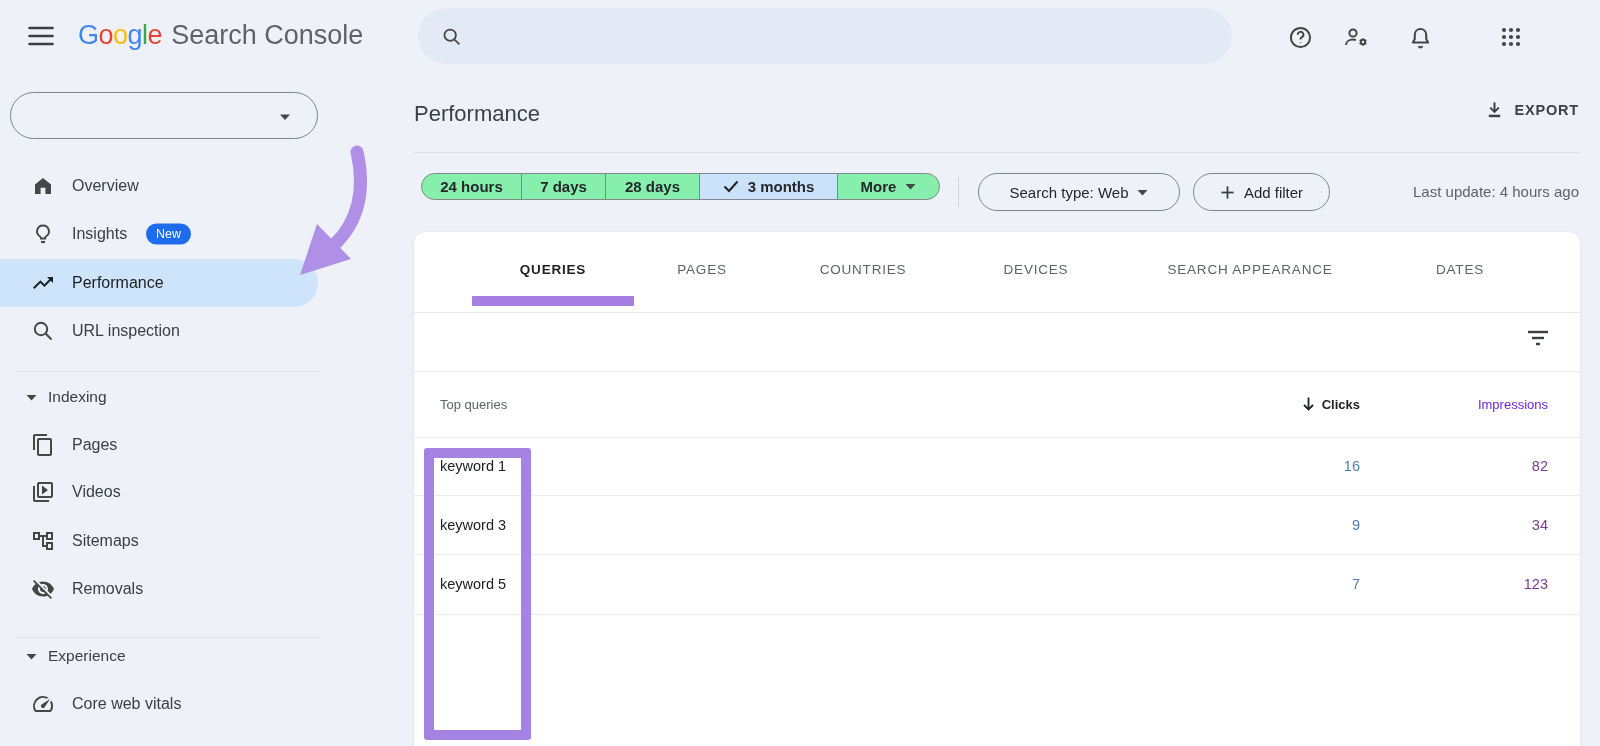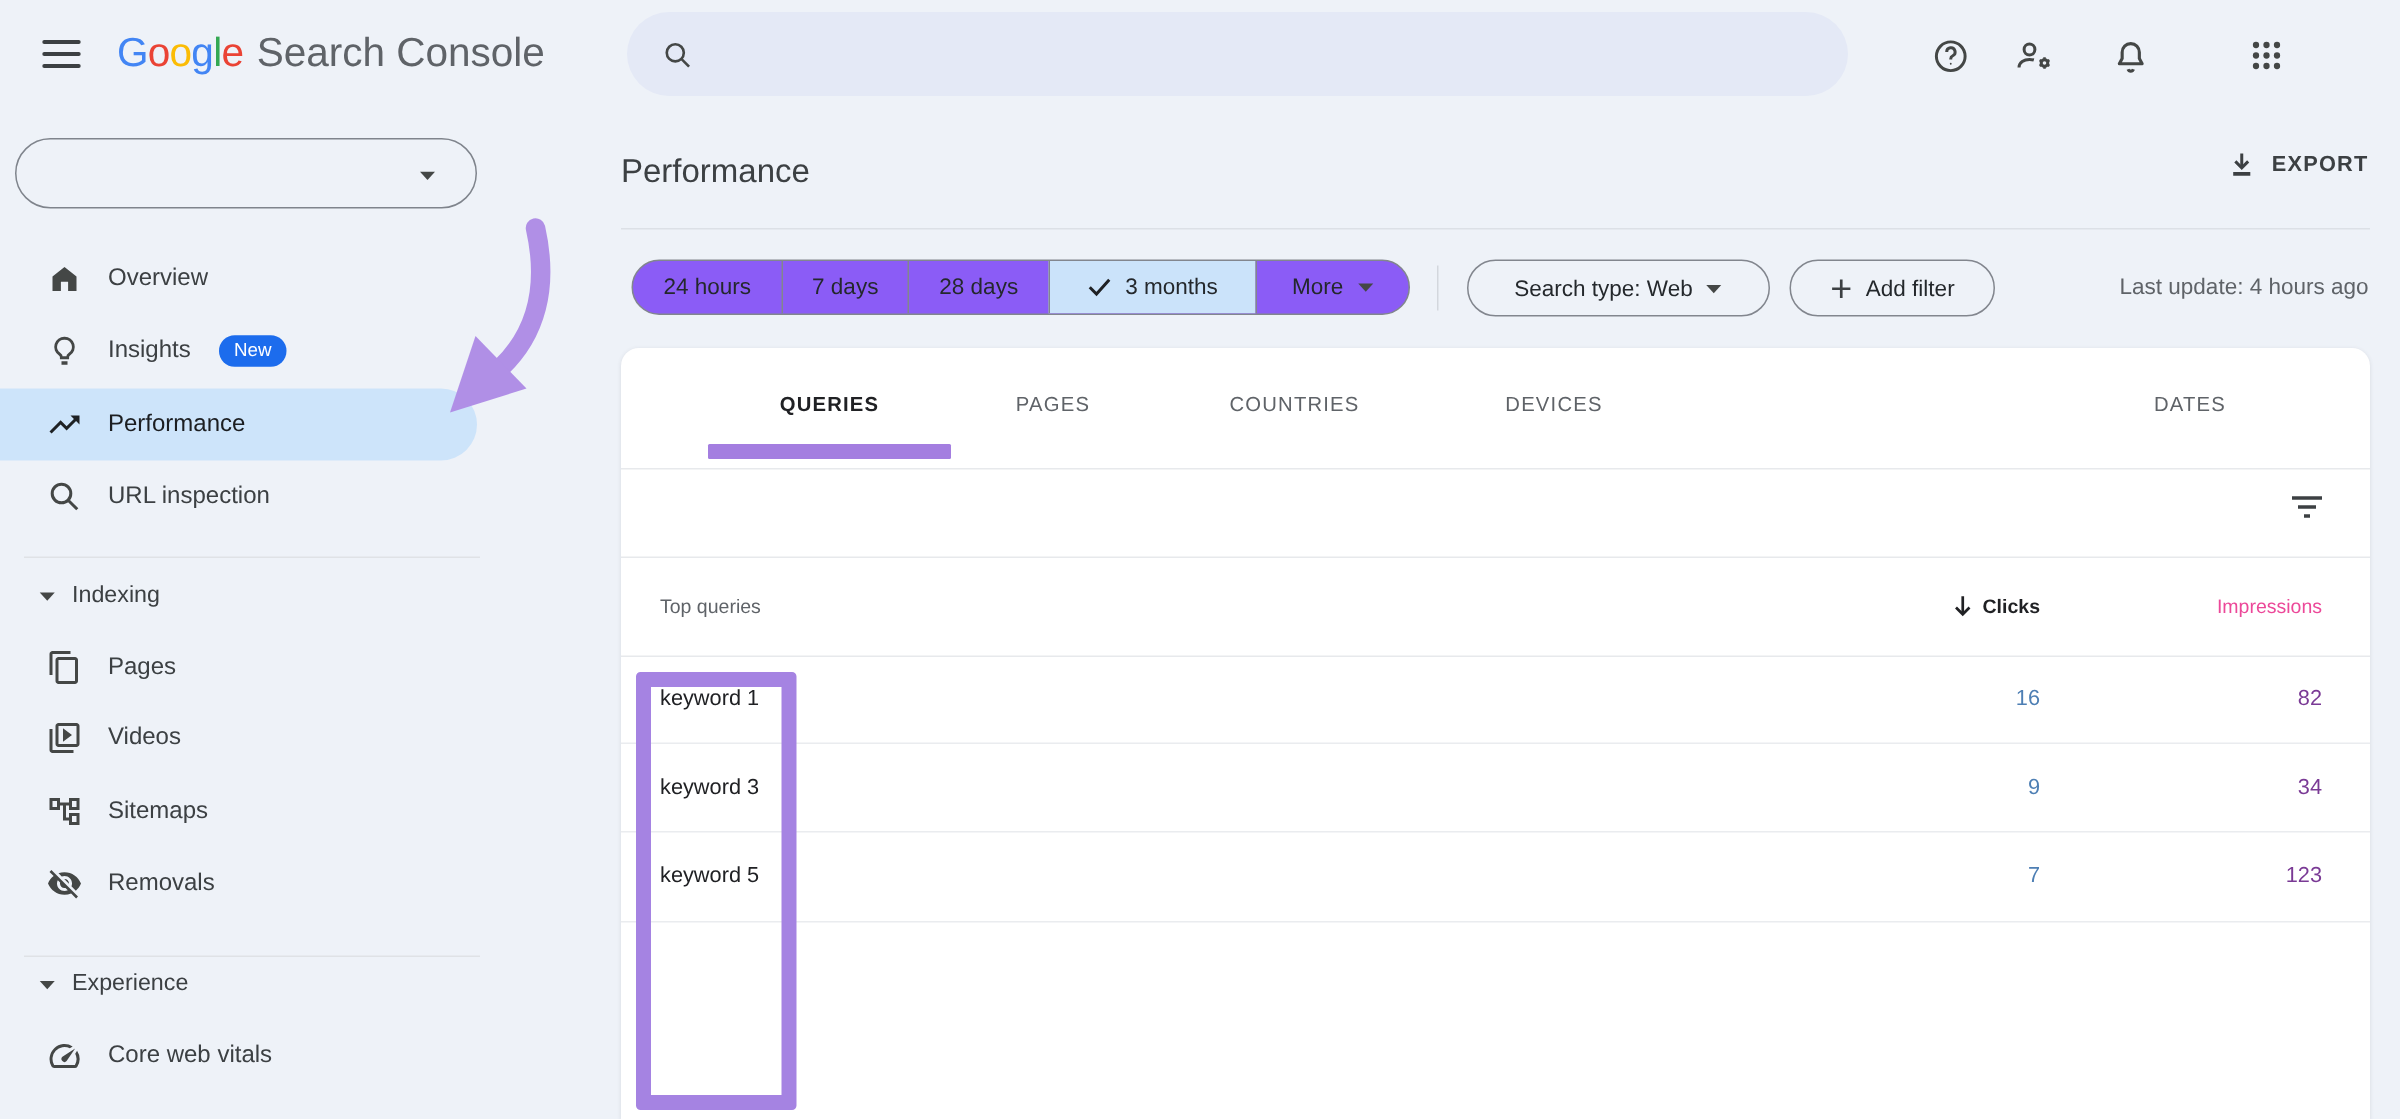--- a/index.html
+++ b/index.html
@@ -40,22 +40,22 @@
   .sect-h .slabel { position:absolute; left:48px; top:50%; transform:translateY(-50%);
                     font-size:15.5px; color:#3c4043; }
 
   
   .page-title { position:absolute; left:414px; top:101px; font-size:22px; color:#3c4043; }
   .export-btn { position:absolute; right:21px; top:100px; display:flex; align-items:center;
                 gap:11px; cursor:pointer; font-size:14.5px; font-weight:bold; color:#3c4043;
                 letter-spacing:0.8px; }
   .title-div { position:absolute; left:414px; top:152px; width:1166px; height:1px; background:#dce0e6; }
 
-  .chips { position:absolute; left:421px; top:173px; height:37px; display:flex;
-           border:1px solid #82868e; border-radius:19px; overflow:hidden; background:#8b5cf6; }
+  .chips { position:absolute; left:421px; top:173px; height:27px; display:flex;
+           border:1px solid #82868e; border-radius:19px; overflow:hidden; background:#86efac;font-weight:bold; }
   .seg { display:flex; align-items:center; justify-content:center; gap:9px;
          font-size:15px; color:#24282c; cursor:pointer; }
   .seg + .seg { border-left:1px solid #82868e; }
   .seg.sel { background:#cbe3fa; }
   .vdiv { position:absolute; left:958px; top:177px; width:1px; height:30px; background:#d3d7dd; }
   .pill { position:absolute; top:173px; height:38px; border:1px solid #82868e; border-radius:19px;
           display:flex; align-items:center; justify-content:center; gap:9px; font-size:15px;
           color:#24282c; cursor:pointer; }
   .last-update { position:absolute; right:21px; top:183px; font-size:15px; color:#5f6368; }
 
@@ -71,21 +71,21 @@
   .card-div { position:absolute; left:0; width:1166px; height:1px; background:#e7e9ec; }
   .filter-btn { position:absolute; left:1107px; top:92px; width:34px; height:28px;
                 display:flex; align-items:center; justify-content:center; cursor:pointer; }
   .thead { position:absolute; left:0; top:139px; width:1166px; height:66px; }
   .thead .q { position:absolute; left:26px; top:50%; transform:translateY(-50%);
               font-size:13px; color:#5f6368; }
   .thead .c { position:absolute; right:220px; top:50%; transform:translateY(-50%);
               font-size:13px; color:#202124; font-weight:bold; display:flex; align-items:center;
               gap:7px; cursor:pointer; }
   .thead .i { position:absolute; right:32px; top:50%; transform:translateY(-50%);
-              font-size:13px; color:#ec4899; cursor:pointer; }
+              font-size:13px; color:#6d28d9; cursor:pointer; }
   .rows { position:absolute; left:0; top:205px; width:1166px; }
   .trow { position:relative; width:1166px; height:59.2px; border-bottom:1px solid #eaecef; }
   .trow .q { position:absolute; left:26px; top:50%; transform:translateY(-50%);
              font-size:14.5px; color:#202124; }
   .trow .c { position:absolute; right:220px; top:50%; transform:translateY(-50%);
              font-size:14.5px; color:#4e7fb4; }
   .trow .i { position:absolute; right:32px; top:50%; transform:translateY(-50%);
              font-size:14.5px; color:#7a3a95; }
 
   
@@ -315,20 +315,23 @@
       </div>
     <div class="tab" style="left:288px;">
         <span>PAGES</span>
       </div>
     <div class="tab" style="left:449px;">
         <span>COUNTRIES</span>
       </div>
     <div class="tab" style="left:622px;">
         <span>DEVICES</span>
       </div>
+    <div class="tab" style="left:836px;">
+        <span>SEARCH APPEARANCE</span>
+      </div>
     <div class="tab" style="left:1046px;">
         <span>DATES</span>
       </div>
 
     <div class="tab-bar"></div>
     <div class="card-div" style="top:80px;"></div>
 
     <div class="filter-btn">
       <svg width="24" height="18" viewBox="0 0 24 18" fill="none" stroke="#3c4043" stroke-width="2.4">
           <line x1="2" y1="3" x2="22" y2="3"></line>

